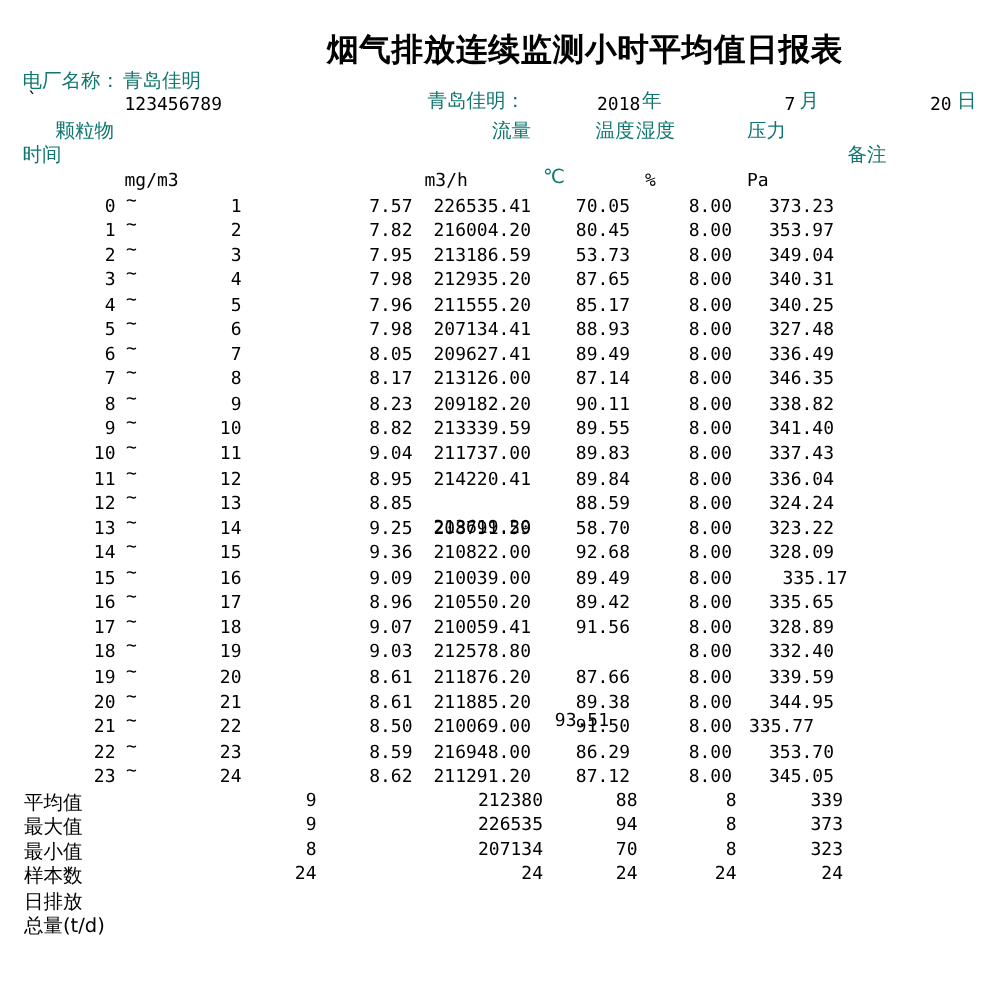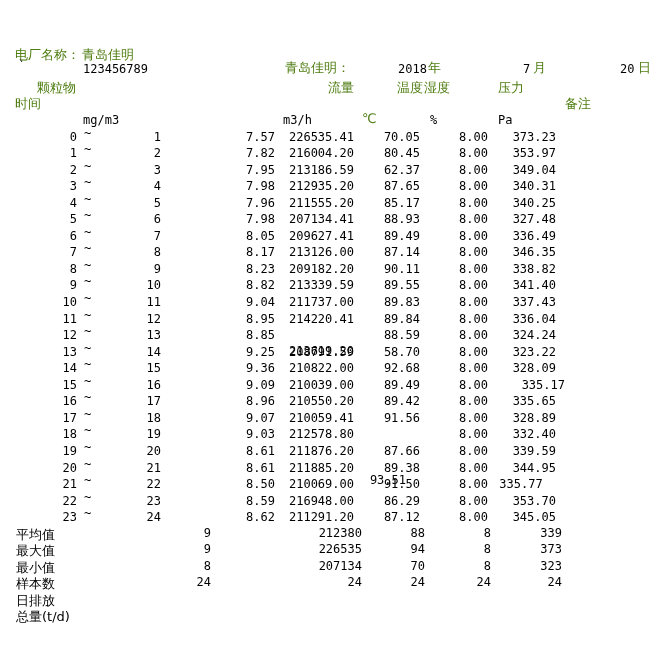--- a/index.html
+++ b/index.html
@@ -1,30 +1,31 @@
 <!DOCTYPE html>
 <html><head>
 <meta charset="utf-8">
 <style>
   html,body{margin:0;padding:0;background:#fff;}
   .page{position:relative;width:656px;height:656px;background:#ffffff;color:#000;overflow:hidden;}
   .t{position:absolute;white-space:pre;line-height:1;}
-  .cjk{font-family:"DejaVu Sans","Liberation Sans",sans-serif;font-size:13px;color:#4d7c0f;}
+  .cjk{font-family:"DejaVu Sans","Liberation Sans",sans-serif;font-size:13px;color:#0f766e;}
   .mono{font-family:"DejaVu Sans Mono","Liberation Mono",monospace;font-size:12px;color:#000;}
   .std{position:absolute;left:13px;top:4px;font-family:"DejaVu Serif","Liberation Serif",serif;font-weight:bold;font-size:15px;letter-spacing:0.5px;}
   .title{position:absolute;left:218px;top:19px;font-family:"DejaVu Sans","Liberation Sans",sans-serif;font-weight:bold;font-size:21px;letter-spacing:0.5px;}
   .row{position:absolute;left:0;width:656px;height:17px;}
   .num{position:absolute;text-align:right;font-family:"DejaVu Sans Mono","Liberation Mono",monospace;font-size:12px;color:#000;white-space:pre;}
   .rowlabel{position:absolute;left:16px;top:0;font-family:"DejaVu Sans","Liberation Sans",sans-serif;font-size:13px;white-space:pre;}
   .tilde{position:absolute;left:84px;top:-4px;font-family:"DejaVu Sans Mono","Liberation Mono",monospace;font-size:12px;}
 </style>
 </head>
 <body>
 
 <div class="page">
+  <div class="title">烟气排放连续监测小时平均值日报表</div>
 
   <span class="t cjk" style="left:15px;top:48px">电厂名称：</span>
   <span class="t cjk" style="left:82px;top:48px">青岛佳明</span>
   <span class="t mono" style="left:18px;top:60px">`</span>
   <span class="t mono" style="left:83px;top:63px">123456789</span>
 
   <span class="t cjk" style="left:285px;top:61px">青岛佳明：</span>
   <span class="t mono" style="left:398px;top:63px">2018</span>
   <span class="t cjk" style="left:428px;top:61px">年</span>
   <span class="t mono" style="left:523px;top:63px">7</span>
@@ -66,21 +67,21 @@
         <span class="num" style="left: 350px; width: 70px;">80.45</span>
         <span class="num" style="left: 418px; width: 70px;">8.00</span>
         <span class="num" style="left: 486px; width: 70px;">353.97</span>
         <span class="tilde">~</span>
       </div>
       <div class="row" style="top: 162.6px;">
         <span class="num" style="left: 41px; width: 36px;">2</span>
         <span class="num" style="left: 125px; width: 36px;">3</span>
         <span class="num" style="left: 205px; width: 70px;">7.95</span>
         <span class="num" style="left: 262px; width: 92px;">213186.59</span>
-        <span class="num" style="left: 350px; width: 70px;">62.37</span>
+        <span class="num" style="left: 350px; width: 70px;">53.73</span>
         <span class="num" style="left: 418px; width: 70px;">8.00</span>
         <span class="num" style="left: 486px; width: 70px;">349.04</span>
         <span class="tilde">~</span>
       </div>
       <div class="row" style="top: 179.15px;">
         <span class="num" style="left: 41px; width: 36px;">3</span>
         <span class="num" style="left: 125px; width: 36px;">4</span>
         <span class="num" style="left: 205px; width: 70px;">7.98</span>
         <span class="num" style="left: 262px; width: 92px;">212935.20</span>
         <span class="num" style="left: 350px; width: 70px;">87.65</span>

